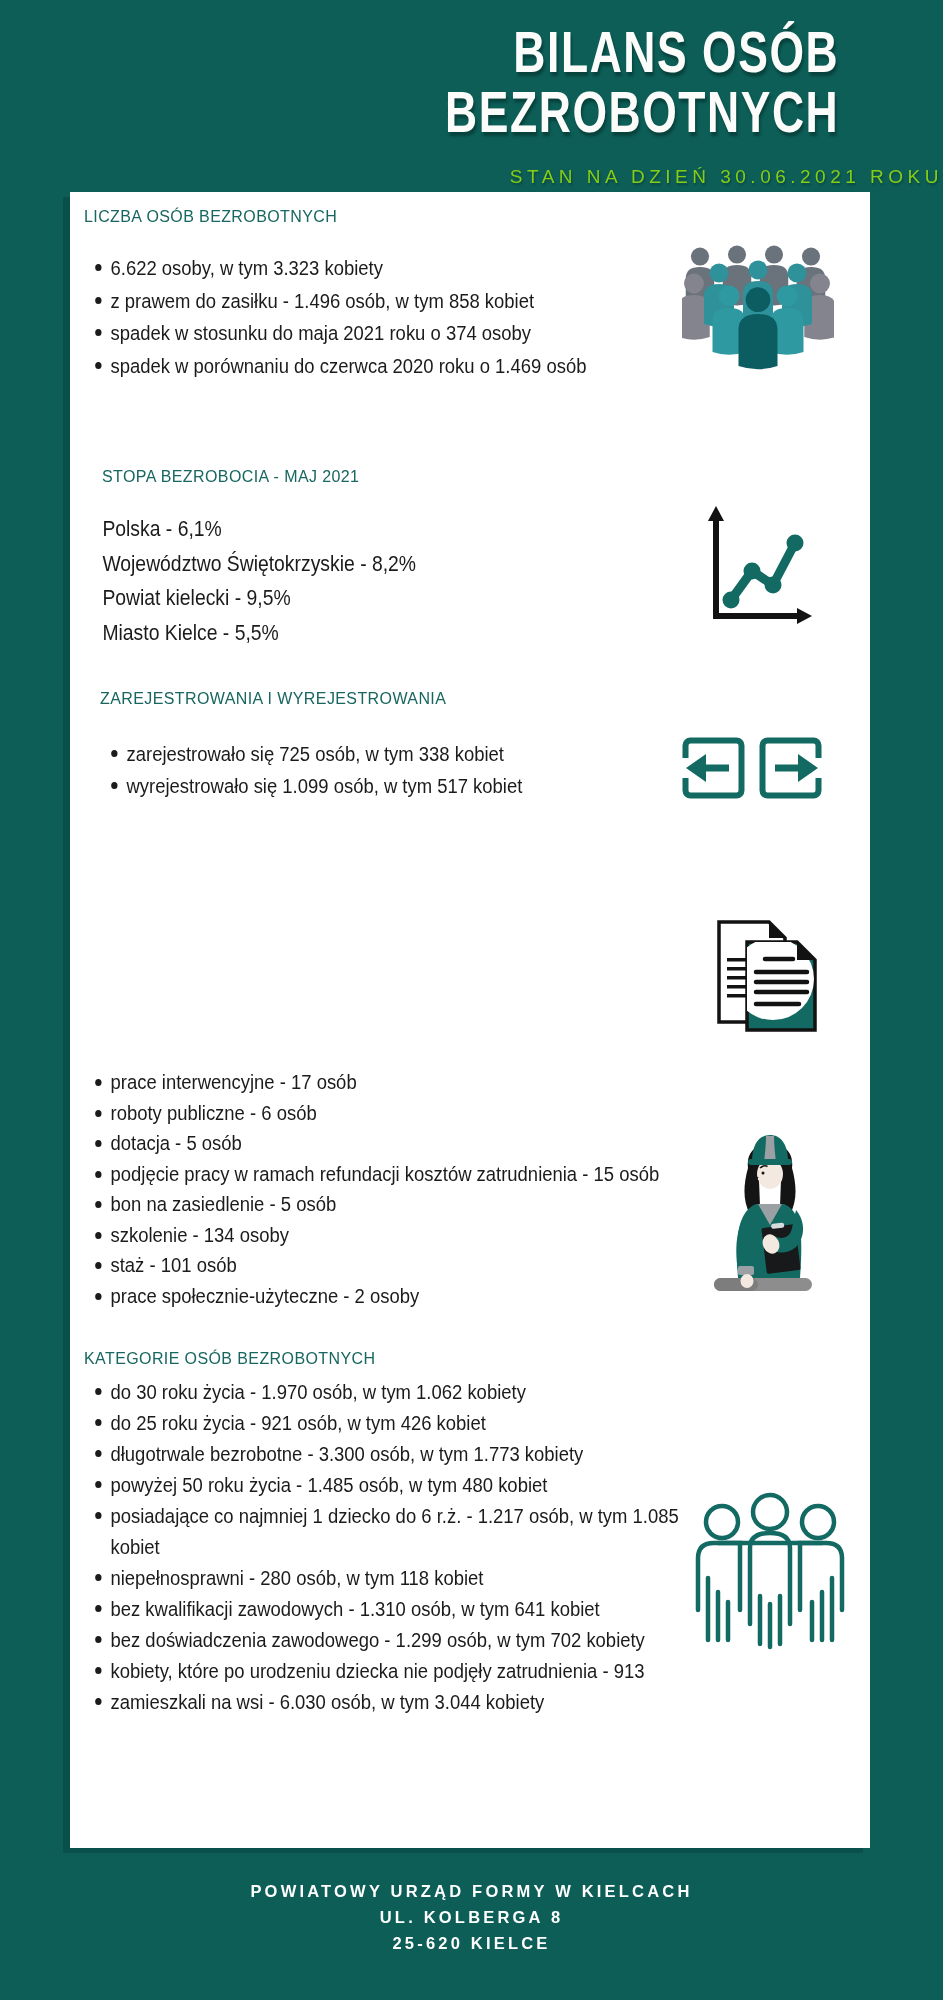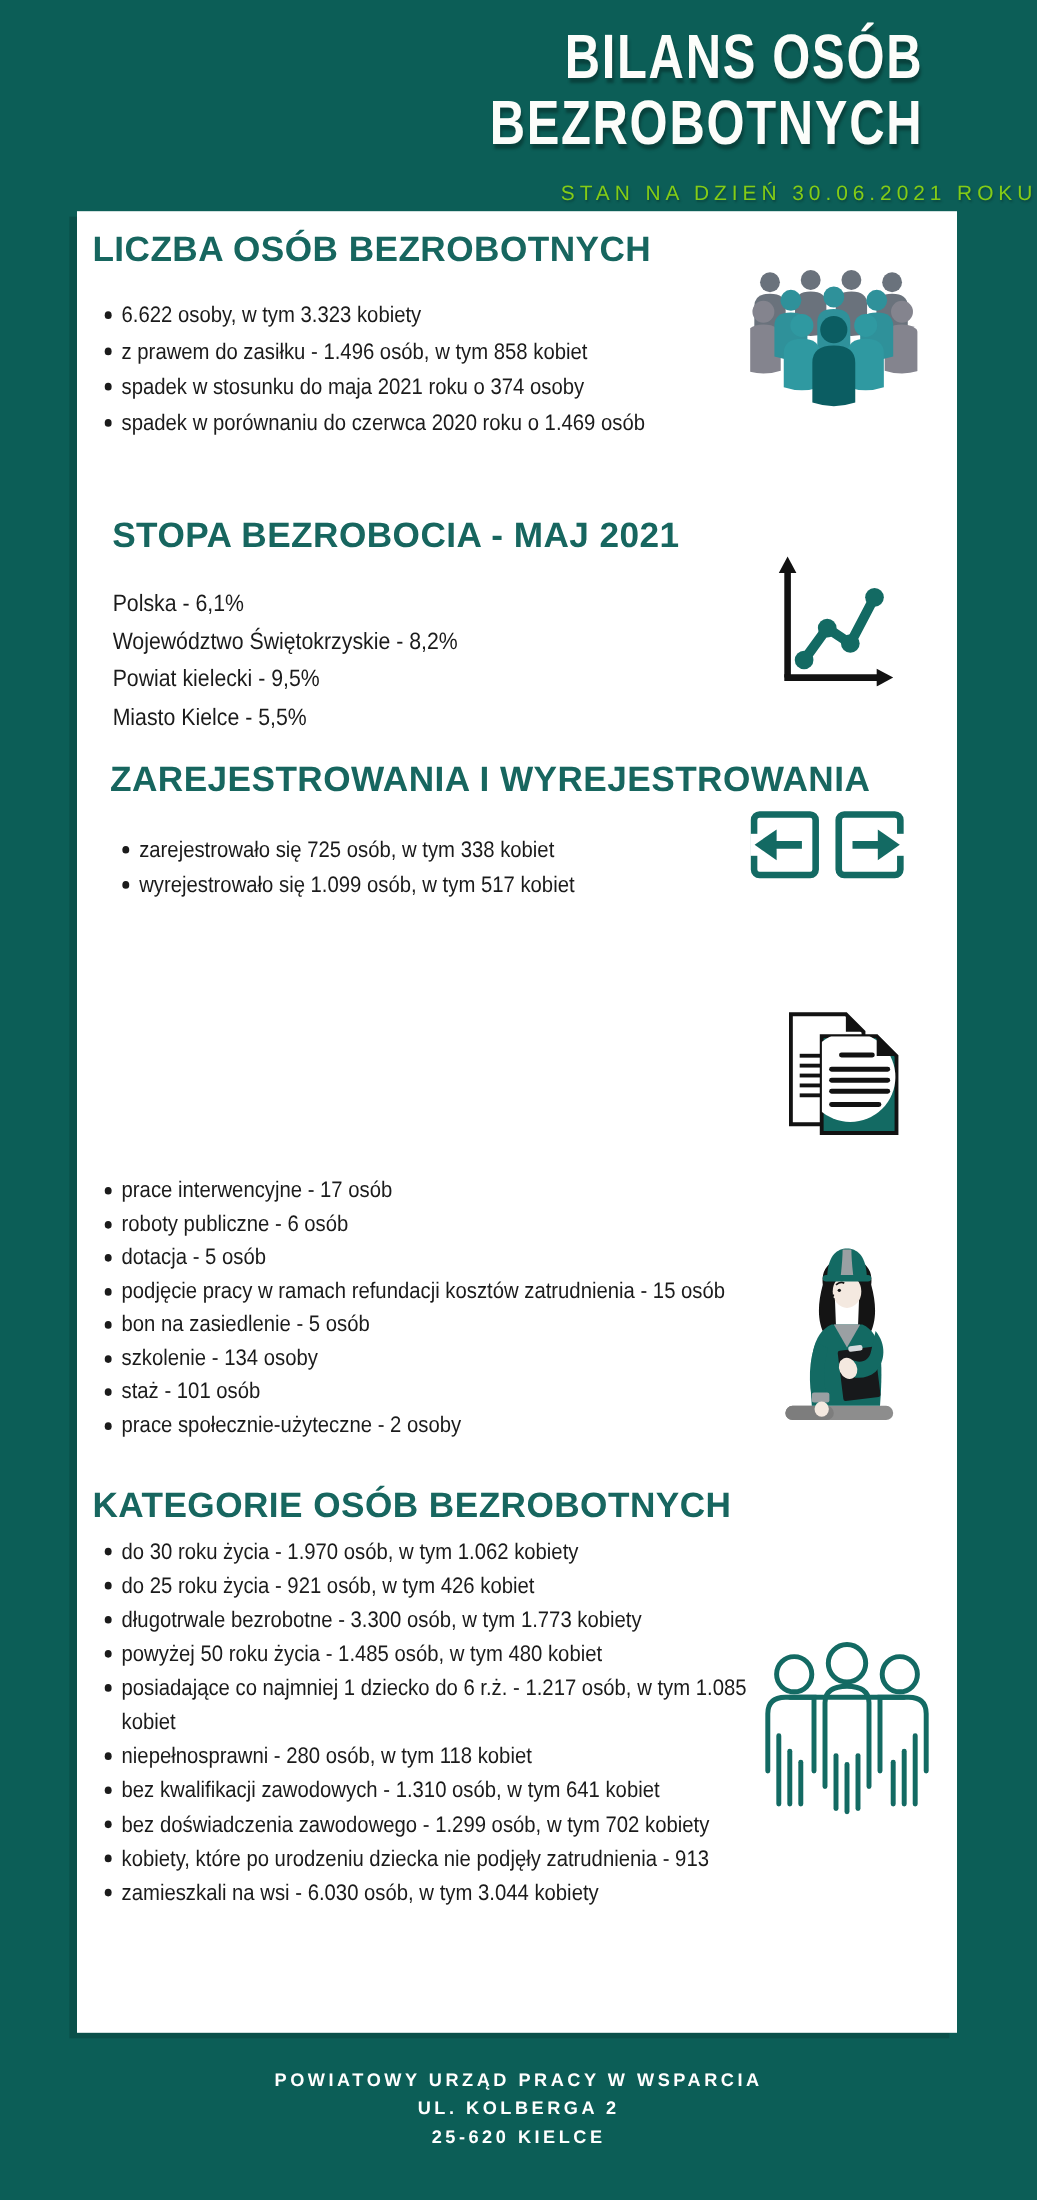--- a/index.html
+++ b/index.html
@@ -21,21 +21,21 @@
   }
   
   .card{
     position:absolute;left:70px;top:192px;width:800px;height:1656px;
     background:var(--card,#ffffff);
     box-shadow:-7px 5px 0 rgba(6,48,44,0.28);
   }
   .section{position:absolute;left:0;width:100%;}
   .section h2{
     margin:0 0 0 14px;color:var(--heading,#17665f);
-    font-size:32px;font-weight:bold;letter-spacing:0.4px;
+    font-size:16px;font-weight:normal;letter-spacing:0.4px;
   }
   .content{transform:scaleX(0.9);transform-origin:0 0;color:var(--text,#1b1b1b);}
   ul{list-style:none;margin:0;padding:0;font-size:20.5px;}
   ul.bullets li{position:relative;padding-left:19px;}
   ul.bullets li::before{
     content:"";position:absolute;left:2px;top:12px;width:7px;height:7px;
     border-radius:50%;background:var(--text,#1b1b1b);
   }
   
   #sec-liczba{top:16px;}       #sec-liczba ul{margin:26px 0 0 26px;width:600px;line-height:32.5px;}
@@ -297,17 +297,17 @@
       <line x1="142" y1="86" x2="142" y2="148"></line>
       <line x1="132" y1="100" x2="132" y2="148"></line>
       <line x1="122" y1="110" x2="122" y2="148"></line>
     </g>
   </svg>
 
 </div>
 
 <div class="footer">
   <ul>
-      <li>POWIATOWY URZĄD PRACY W WSPARCIA</li>
-      <li>UL. KOLBERGA 2</li>
+      <li>POWIATOWY URZĄD FORMY W KIELCACH</li>
+      <li>UL. KOLBERGA 8</li>
       <li>25-620 KIELCE</li>
     </ul>
 </div>
 
 </body></html>

